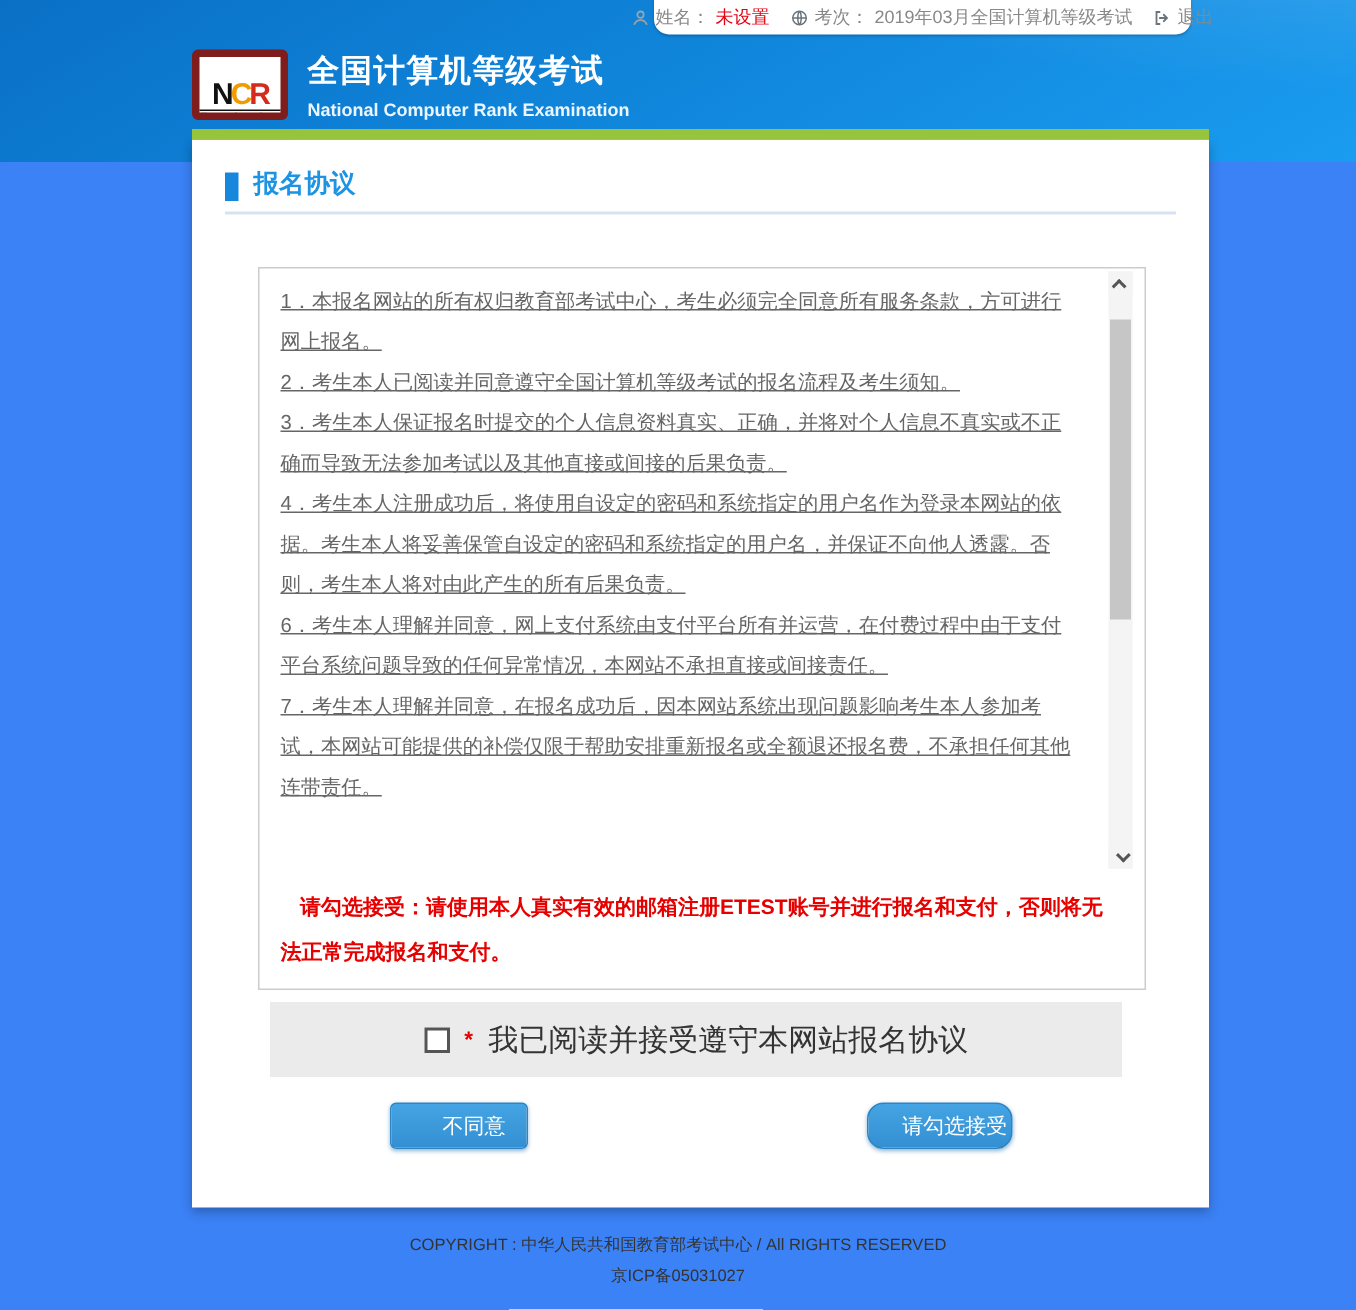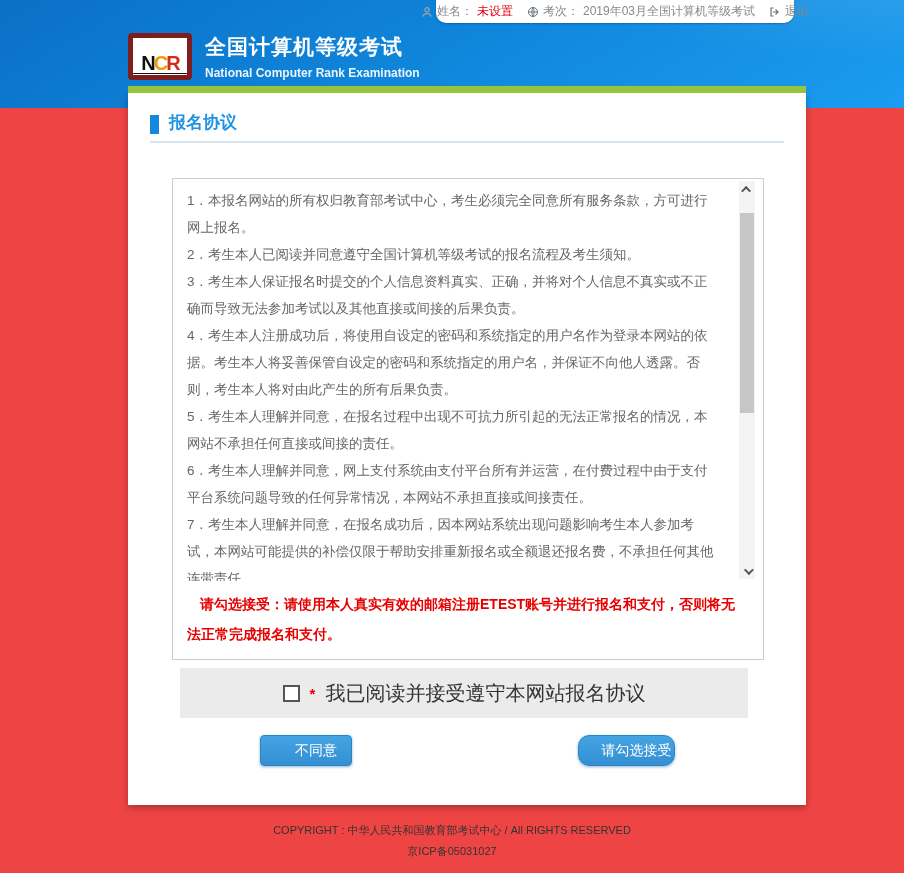--- a/index.html
+++ b/index.html
@@ -1,20 +1,20 @@
 <!DOCTYPE html>
 <html><head>
 <meta charset="utf-8">
 <style>
   * { margin: 0; padding: 0; box-sizing: border-box; }
   html, body { background: #dfe6ec; }
   body { font-family: "Liberation Sans", "DejaVu Sans", sans-serif; }
   .page {
     position: relative; width: 904px; height: 873px;
-    background: #ef4444; overflow: hidden; margin: 0 auto;
+    background: #3b82f6; overflow: hidden; margin: 0 auto;
   }
   
   .header-blue {
     position: absolute; left: 0; top: 0; width: 904px; height: 108px;
     background: linear-gradient(150deg, #0a70c6 0%, #0f84d9 45%, #1a9cf0 100%);
   }
   .header-blue::after {
     content: ""; position: absolute; right: 0; top: 0; width: 60%; height: 100%;
     background: radial-gradient(ellipse 120% 160% at 100% -40%, rgba(255,255,255,0.14), rgba(255,255,255,0) 60%);
     pointer-events: none;
@@ -66,21 +66,21 @@
   
   .agreement-box {
     position: absolute; left: 44px; top: 85px; width: 592px; height: 482px;
     border: 1px solid #cccccc; background: #ffffff;
   }
   .scroll-area {
     position: absolute; left: 0; top: 0; width: 100%; height: 402px;
     overflow: hidden; padding: 8px 48px 0 14px;
     font-size: 13.5px; color: #666; line-height: 27px;
   }
-  .scroll-area p { margin: 0; }
+  .scroll-area p { margin: 0; text-decoration: underline; }
   
   .fake-scrollbar {
     position: absolute; top: 2px; right: 8px; width: 16px; height: 398px;
     background: #f4f4f4;
   }
   .sb-arrow {
     position: absolute; left: 0; width: 16px; height: 16px; background: #f4f4f4;
     display: flex; align-items: center; justify-content: center; cursor: pointer;
   }
   .sb-arrow.up { top: 0; }
@@ -183,21 +183,20 @@
       <span class="title-text">报名协议</span>
     </div>
     <div class="title-underline"></div>
 
     <div class="agreement-box">
       <div class="scroll-area">
         <p>1．本报名网站的所有权归教育部考试中心，考生必须完全同意所有服务条款，方可进行网上报名。</p>
         <p>2．考生本人已阅读并同意遵守全国计算机等级考试的报名流程及考生须知。</p>
         <p>3．考生本人保证报名时提交的个人信息资料真实、正确，并将对个人信息不真实或不正确而导致无法参加考试以及其他直接或间接的后果负责。</p>
         <p>4．考生本人注册成功后，将使用自设定的密码和系统指定的用户名作为登录本网站的依据。考生本人将妥善保管自设定的密码和系统指定的用户名，并保证不向他人透露。否则，考生本人将对由此产生的所有后果负责。</p>
-        <p>5．考生本人理解并同意，在报名过程中出现不可抗力所引起的无法正常报名的情况，本网站不承担任何直接或间接的责任。</p>
         <p>6．考生本人理解并同意，网上支付系统由支付平台所有并运营，在付费过程中由于支付平台系统问题导致的任何异常情况，本网站不承担直接或间接责任。</p>
         <p>7．考生本人理解并同意，在报名成功后，因本网站系统出现问题影响考生本人参加考试，本网站可能提供的补偿仅限于帮助安排重新报名或全额退还报名费，不承担任何其他连带责任。</p>
 
       </div>
       <div class="fake-scrollbar">
         <div class="sb-arrow up">
             <span class="chev up"></span>
           </div>
         <div class="sb-thumb"></div>
         <div class="sb-arrow down">

